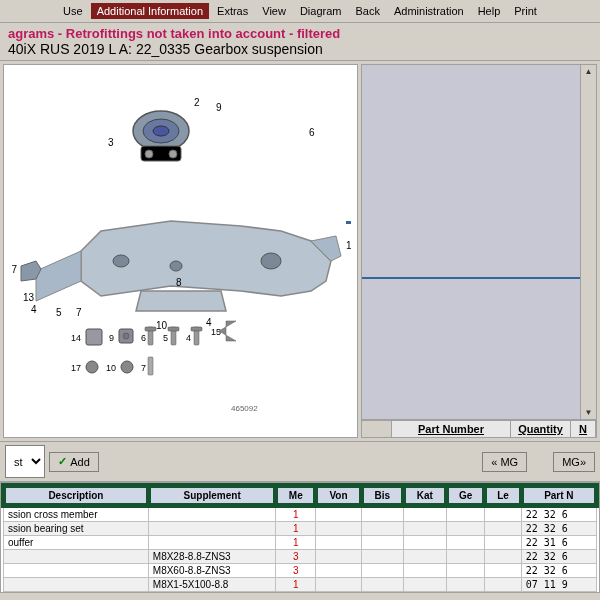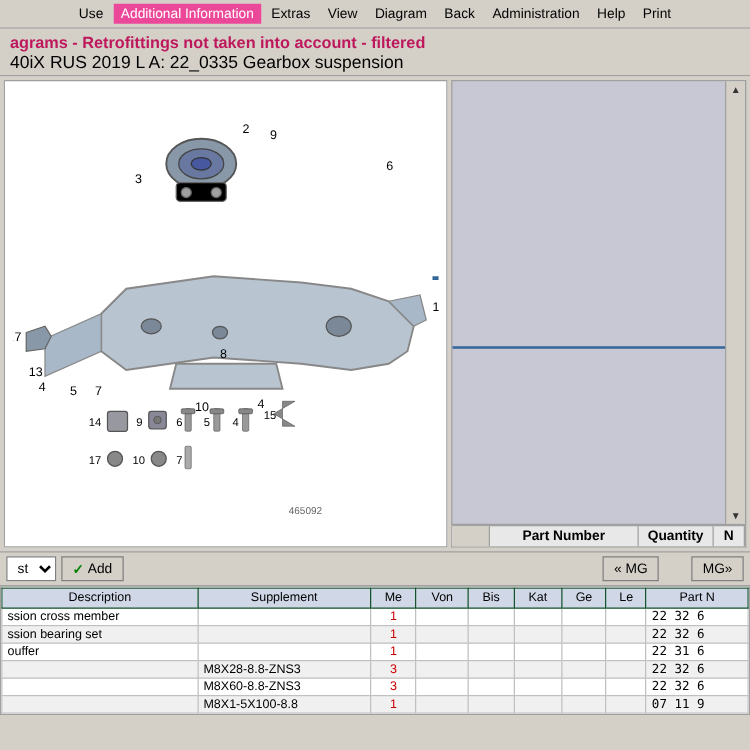--- a/index.html
+++ b/index.html
@@ -22,21 +22,21 @@
       border-bottom: 1px solid #a0a0a0;
       font-size: 11px;
       justify-content: center;
     }
     .menu-item {
       padding: 2px 6px;
       cursor: pointer;
       white-space: nowrap;
     }
     .menu-item.active-menu {
-      background: #ec4899;
+      background: #7f1d1d;
       color: white;
     }
 
     
     .title-area {
       background: #d4d0c8;
       padding: 3px 8px;
       border-bottom: 1px solid #a0a0a0;
     }
     .title-main {
@@ -115,20 +115,21 @@
     .parts-header {
       background: #d4d0c8;
       border: 1px solid #a0a0a0;
       border-top: none;
     }
 
     .parts-header-row {
       display: flex;
       background: #e8e8e8;
       border-top: 1px solid #a0a0a0;
+      text-decoration: underline;
     }
 
     .parts-header-cell {
       border-right: 1px solid #a0a0a0;
       padding: 2px 4px;
       font-weight: bold;
       font-size: 11px;
       text-align: center;
     }
 
@@ -151,21 +152,21 @@
     .toolbar-select {
       display: flex;
       align-items: center;
     }
 
     .select-box {
       background: #fff;
       border: 1px solid #808080;
       padding: 1px 4px;
       font-size: 11px;
-      height: 20px;
+      height: 33px;
       min-width: 40px;
     }
 
     .add-btn {
       display: flex;
       align-items: center;
       gap: 3px;
       background: #d4d0c8;
       border: 1px solid #808080;
       padding: 2px 8px;
@@ -207,23 +208,23 @@
       width: 100%;
       border-collapse: collapse;
       font-size: 11px;
     }
 
     .data-table thead tr {
       background: #d0d8e8;
     }
 
     .data-table thead th {
-      border: 1px solid #14532d;
+      border: 5px solid #14532d;
       padding: 2px 4px;
-      font-weight: normal;
+      font-weight: bold;
       text-align: center;
       white-space: nowrap;
       font-size: 10px;
     }
 
     .data-table tbody tr:nth-child(odd) {
       background: #ffffff;
     }
     .data-table tbody tr:nth-child(even) {
       background: #f0f0f0;

